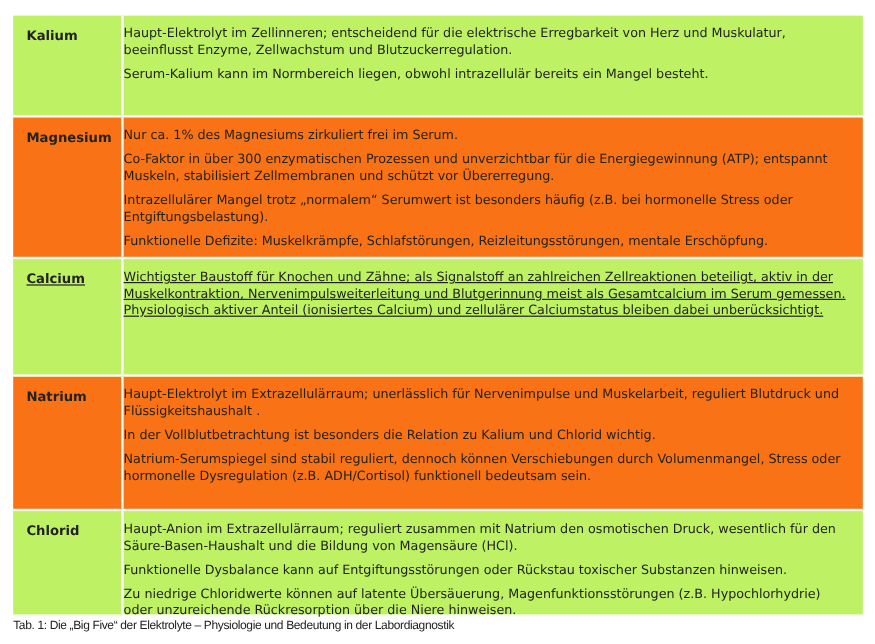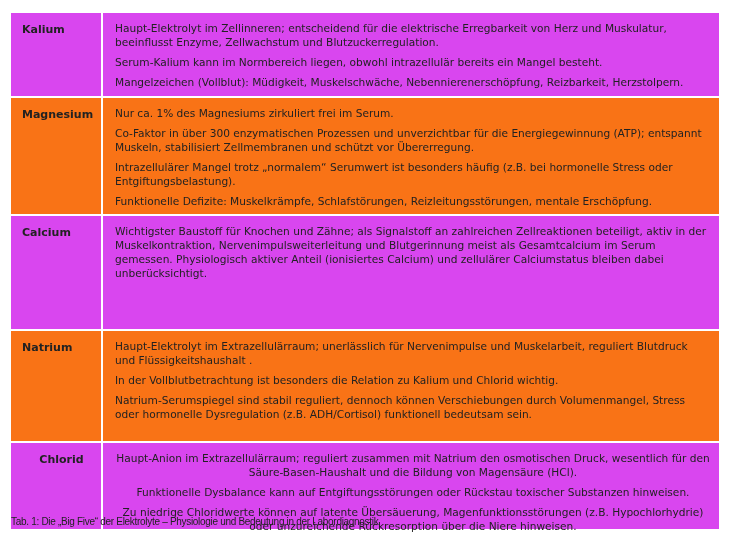--- a/index.html
+++ b/index.html
@@ -1,66 +1,65 @@
 <!DOCTYPE html>
 <html><head>
 <meta charset="utf-8">
 <style>
   html, body { margin: 0; padding: 0; background: #ffffff; }
   body { width: 729px; height: 537px; position: relative; overflow: hidden;
          font-family: "DejaVu Sans", sans-serif; color: #222; }
   .table { position: absolute; left: 11px; top: 13px; width: 708px; }
   .row { display: flex; border-bottom: 2px solid #ffffff; }
   .row:last-child { border-bottom: none; }
-  .row.light { background: #d946ef; }
+  .row.light { background: #bef264; }
   .row.dark { background: #f97316; }
   .name { width: 92px; flex: none; box-sizing: border-box; padding: 10px 0 0 11px;
           font-weight: bold; font-size: 11px; color: #222; border-right: 2px solid #ffffff; }
-  .desc { flex: 1; box-sizing: border-box; padding: 8px 8px 6px 12px; font-size: 10.6px; line-height: 14px; }
+  .desc { flex: 1; box-sizing: border-box; padding: 8px 8px 6px 0; font-size: 10.6px; line-height: 14px; }
   .para { margin: 0 0 6px 0; }
   .para:last-child { margin-bottom: 4px; }
   .caption { position: absolute; left: 11px; top: 516px; font-family: "Liberation Sans Narrow", "Liberation Sans", sans-serif;
              font-size: 10px; color: #222; letter-spacing: -0.3px; }
 </style>
 </head>
 <body>
 
 <div class="table" id="tbl">
     <div class="row light" style="height: 85px; box-sizing: border-box;">
       <div class="name">Kalium</div>
       <div class="desc">
         <p class="para">Haupt-Elektrolyt im Zellinneren; entscheidend für die elektrische Erregbarkeit von Herz und Muskulatur, beeinflusst Enzyme, Zellwachstum und Blutzuckerregulation.</p>
         <p class="para">Serum-Kalium kann im Normbereich liegen, obwohl intrazellulär bereits ein Mangel besteht.</p>
-        <p class="para">Mangelzeichen (Vollblut): Müdigkeit, Muskelschwäche, Nebennierenerschöpfung, Reizbarkeit, Herzstolpern.</p>
       </div>
     </div>
     <div class="row dark" style="height: 118px; box-sizing: border-box;">
       <div class="name">Magnesium</div>
       <div class="desc">
         <p class="para">Nur ca. 1% des Magnesiums zirkuliert frei im Serum.</p>
         <p class="para">Co-Faktor in über 300 enzymatischen Prozessen und unverzichtbar für die Energiegewinnung (ATP); entspannt Muskeln, stabilisiert Zellmembranen und schützt vor Übererregung.</p>
         <p class="para">Intrazellulärer Mangel trotz „normalem“ Serumwert ist besonders häufig (z.B. bei hormonelle Stress oder Entgiftungsbelastung).</p>
         <p class="para">Funktionelle Defizite: Muskelkrämpfe, Schlafstörungen, Reizleitungsstörungen, mentale Erschöpfung.</p>
       </div>
     </div>
-    <div class="row light" style="height: 115px; box-sizing: border-box;">
+    <div class="row light" style="height: 98px; box-sizing: border-box; text-decoration: underline;">
       <div class="name">Calcium</div>
       <div class="desc">
         <p class="para">Wichtigster Baustoff für Knochen und Zähne; als Signalstoff an zahlreichen Zellreaktionen beteiligt, aktiv in der Muskelkontraktion, Nervenimpulsweiterleitung und Blutgerinnung meist als Gesamtcalcium im Serum gemessen. Physiologisch aktiver Anteil (ionisiertes Calcium) und zellulärer Calciumstatus bleiben dabei unberücksichtigt.</p>
       </div>
     </div>
     <div class="row dark" style="height: 112px; box-sizing: border-box;">
       <div class="name">Natrium</div>
       <div class="desc">
         <p class="para">Haupt-Elektrolyt im Extrazellulärraum; unerlässlich für Nervenimpulse und Muskelarbeit, reguliert Blutdruck und Flüssigkeitshaushalt .</p>
         <p class="para">In der Vollblutbetrachtung ist besonders die Relation zu Kalium und Chlorid wichtig.</p>
         <p class="para">Natrium-Serumspiegel sind stabil reguliert, dennoch können Verschiebungen durch Volumenmangel, Stress oder hormonelle Dysregulation (z.B. ADH/Cortisol) funktionell bedeutsam sein.</p>
       </div>
     </div>
-    <div class="row light" style="height: 86px; box-sizing: border-box; text-align: center;">
+    <div class="row light" style="height: 86px; box-sizing: border-box;">
       <div class="name">Chlorid</div>
       <div class="desc">
         <p class="para">Haupt-Anion im Extrazellulärraum; reguliert zusammen mit Natrium den osmotischen Druck, wesentlich für den Säure-Basen-Haushalt und die Bildung von Magensäure (HCl).</p>
         <p class="para">Funktionelle Dysbalance kann auf Entgiftungsstörungen oder Rückstau toxischer Substanzen hinweisen.</p>
         <p class="para">Zu niedrige Chloridwerte können auf latente Übersäuerung, Magenfunktionsstörungen (z.B. Hypochlorhydrie) oder unzureichende Rückresorption über die Niere hinweisen.</p>
       </div>
     </div>
   </div>
 <div class="caption">Tab. 1: Die „Big Five“ der Elektrolyte – Physiologie und Bedeutung in der Labordiagnostik</div>
 

